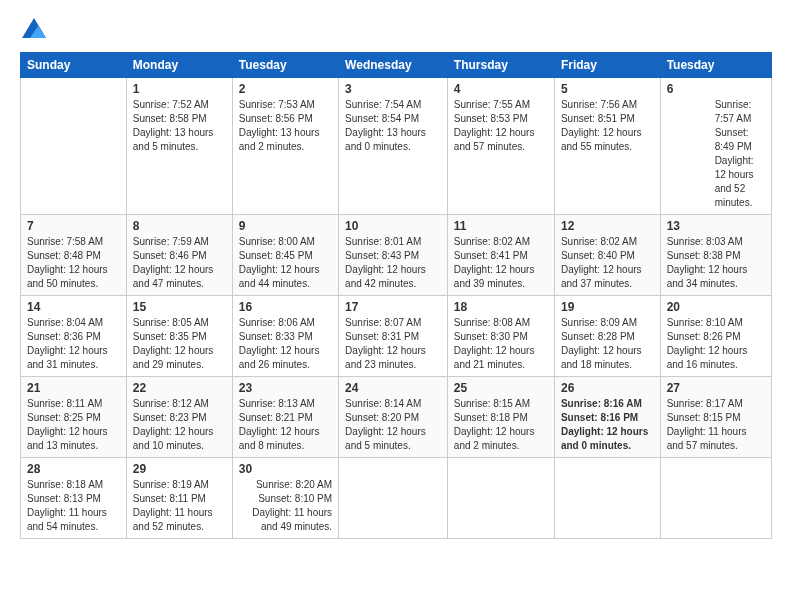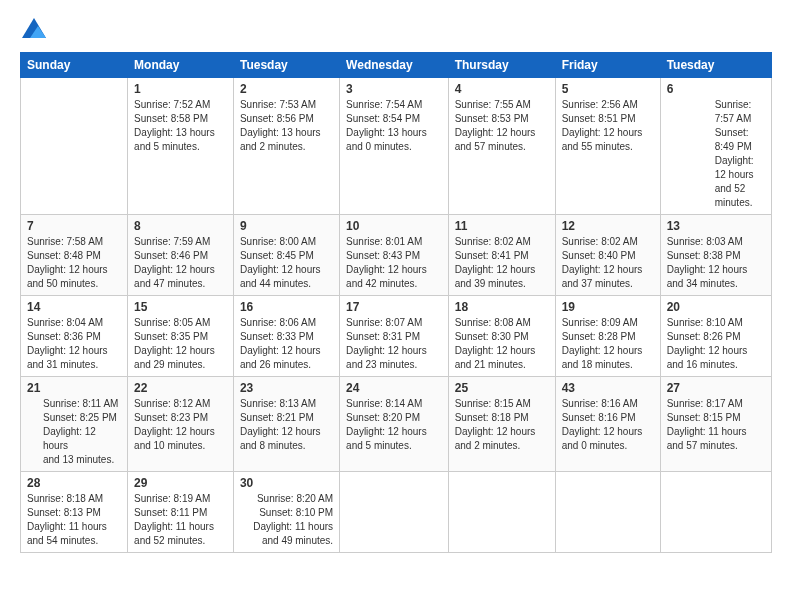--- a/index.html
+++ b/index.html
@@ -159,21 +159,21 @@
           </td>
           <td>
             <span class="day-num">4</span>
             <div class="day-info" style="white-space: pre-line;">Sunrise: 7:55 AM
 Sunset: 8:53 PM
 Daylight: 12 hours
 and 57 minutes.</div>
           </td>
           <td>
             <span class="day-num">5</span>
-            <div class="day-info" style="white-space: pre-line;">Sunrise: 2:56 AM
+            <div class="day-info" style="white-space: pre-line;">Sunrise: 7:56 AM
 Sunset: 8:51 PM
 Daylight: 12 hours
 and 55 minutes.</div>
           </td>
           <td>
             <span class="day-num">6</span>
             <div class="day-info" style="white-space: pre-line; margin-left: 48px;">Sunrise: 7:57 AM
 Sunset: 8:49 PM
 Daylight: 12 hours
 and 52 minutes.</div>
@@ -277,21 +277,21 @@
             <span class="day-num">20</span>
             <div class="day-info" style="white-space: pre-line;">Sunrise: 8:10 AM
 Sunset: 8:26 PM
 Daylight: 12 hours
 and 16 minutes.</div>
           </td>
         </tr>
         <tr>
           <td>
             <span class="day-num">21</span>
-            <div class="day-info" style="white-space: pre-line; margin-left: 16px;">Sunrise: 8:11 AM
+            <div class="day-info" style="white-space: pre-line;">Sunrise: 8:11 AM
 Sunset: 8:25 PM
 Daylight: 12 hours
 and 13 minutes.</div>
           </td>
           <td>
             <span class="day-num">22</span>
             <div class="day-info" style="white-space: pre-line;">Sunrise: 8:12 AM
 Sunset: 8:23 PM
 Daylight: 12 hours
 and 10 minutes.</div>
@@ -311,22 +311,22 @@
 and 5 minutes.</div>
           </td>
           <td>
             <span class="day-num">25</span>
             <div class="day-info" style="white-space: pre-line;">Sunrise: 8:15 AM
 Sunset: 8:18 PM
 Daylight: 12 hours
 and 2 minutes.</div>
           </td>
           <td>
-            <span class="day-num">43</span>
-            <div class="day-info" style="white-space: pre-line;">Sunrise: 8:16 AM
+            <span class="day-num">26</span>
+            <div class="day-info" style="white-space: pre-line; font-weight: bold;">Sunrise: 8:16 AM
 Sunset: 8:16 PM
 Daylight: 12 hours
 and 0 minutes.</div>
           </td>
           <td>
             <span class="day-num">27</span>
             <div class="day-info" style="white-space: pre-line;">Sunrise: 8:17 AM
 Sunset: 8:15 PM
 Daylight: 11 hours
 and 57 minutes.</div>

